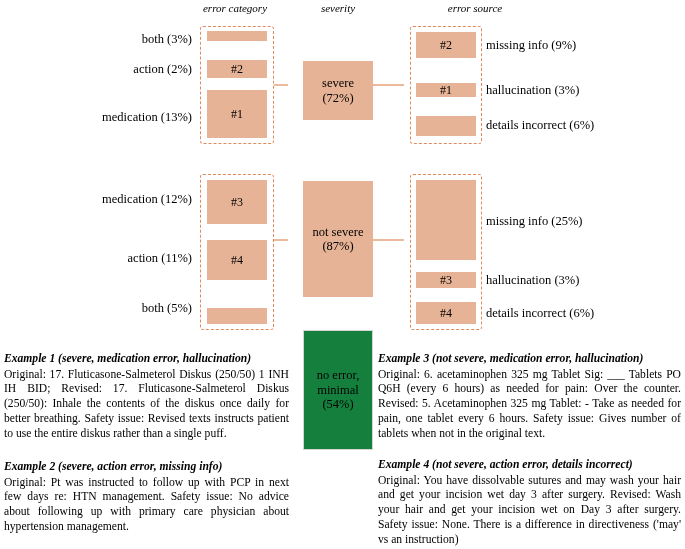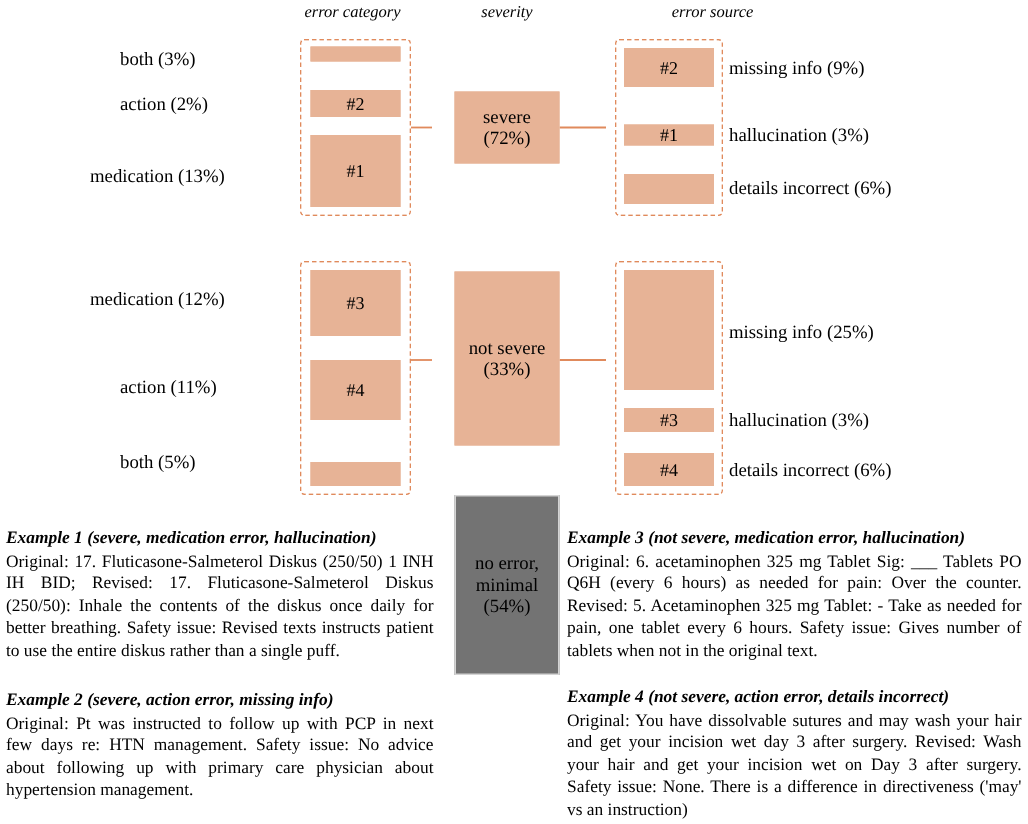--- a/index.html
+++ b/index.html
@@ -44,33 +44,33 @@
     font-size: 12.5px;
     line-height: 1.15;
   }
   .bar.num {
     display: flex;
     align-items: center;
     justify-content: center;
     font-size: 12px;
   }
   .bar.gray {
-    background: #737373;
+    background: #15803d;
     border-color: #d4d4d4;
   }
   .dashgroup {
     border: 1.2px dashed #e08a5c;
     box-sizing: border-box;
     border-radius: 3px;
   }
   .lbl {
     font-size: 12.5px;
     white-space: nowrap;
   }
-  .lbl.right { text-align: left; }
+  .lbl.right { text-align: right; }
 
   
   .conn {
     stroke: #e08a5c;
     stroke-width: 1.2;
     fill: none;
   }
 
   
   .ex {
@@ -109,21 +109,21 @@
 
   <div class="abs lbl right" style="left:80px; top:32px; width:112px;">both (3%)</div>
   <div class="abs bar num" style="left:207px; top:31px; width:60px; height:10px;"></div>
 
   <div class="abs lbl right" style="left:80px; top:62px; width:112px;">action (2%)</div>
   <div class="abs bar num" style="left:207px; top:60px; width:60px; height:18px;">#2</div>
 
   <div class="abs lbl right" style="left:60px; top:110px; width:132px;">medication (13%)</div>
   <div class="abs bar num" style="left:207px; top:90px; width:60px; height:48px;">#1</div>
 
-  <div class="abs bar center-label" style="left:303px; top:61px; width:70px; height:48px; flex-direction:column;">
+  <div class="abs bar center-label" style="left:303px; top:61px; width:70px; height:59px; flex-direction:column;">
     <span>severe</span>
     <span>(72%)</span>
   </div>
 
   <div class="abs dashgroup" style="left:410px; top:26px; width:72px; height:118px;"></div>
 
   <div class="abs bar num" style="left:416px; top:32px; width:60px; height:26px;">#2</div>
   <div class="abs lbl" style="left:486px; top:38px;">missing info (9%)</div>
 
   <div class="abs bar num" style="left:416px; top:83px; width:60px; height:14px;">#1</div>
@@ -138,21 +138,21 @@
   <div class="abs bar num" style="left:207px; top:180px; width:60px; height:44px;">#3</div>
 
   <div class="abs lbl right" style="left:80px; top:251px; width:112px;">action (11%)</div>
   <div class="abs bar num" style="left:207px; top:240px; width:60px; height:40px;">#4</div>
 
   <div class="abs lbl right" style="left:80px; top:301px; width:112px;">both (5%)</div>
   <div class="abs bar num" style="left:207px; top:308px; width:60px; height:16px;"></div>
 
   <div class="abs bar center-label" style="left:303px; top:181px; width:70px; height:116px; flex-direction:column;">
     <span>not severe</span>
-    <span>(33%)</span>
+    <span>(87%)</span>
   </div>
 
   <div class="abs dashgroup" style="left:410px; top:174px; width:72px; height:156px;"></div>
 
   <div class="abs bar num" style="left:416px; top:180px; width:60px; height:80px;"></div>
   <div class="abs lbl" style="left:486px; top:214px;">missing info (25%)</div>
 
   <div class="abs bar num" style="left:416px; top:272px; width:60px; height:16px;">#3</div>
   <div class="abs lbl" style="left:486px; top:273px;">hallucination (3%)</div>
 

